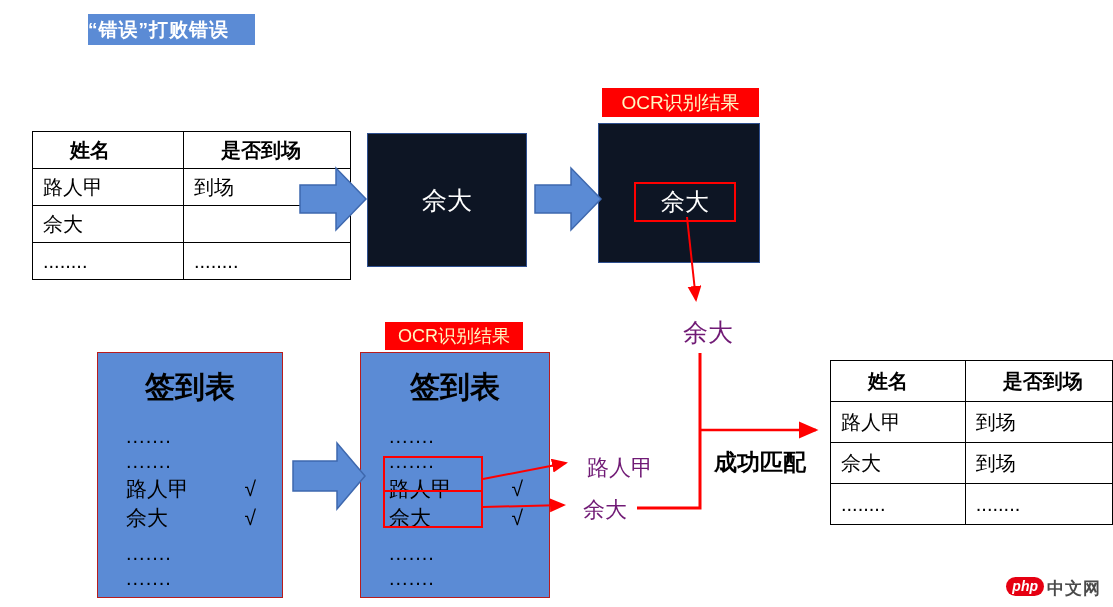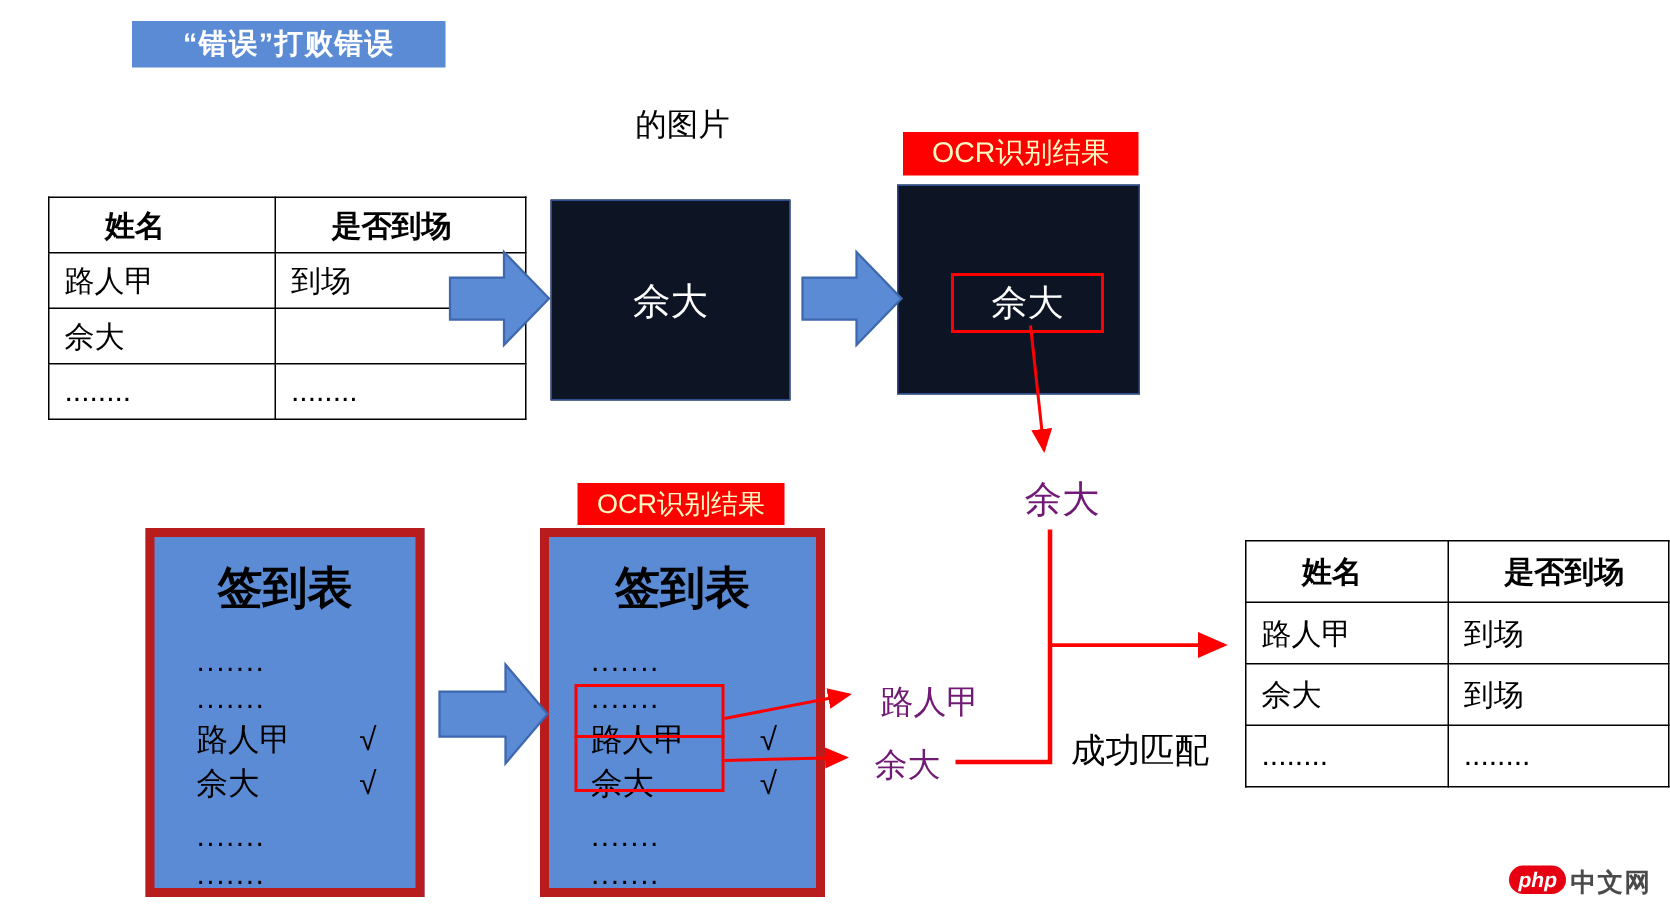--- a/index.html
+++ b/index.html
@@ -2,22 +2,22 @@
 <html><head>
 <meta charset="utf-8">
 <style>
   html,body{margin:0;padding:0;}
   body{width:1113px;height:607px;position:relative;background:#fff;
        font-family:"Liberation Sans","DejaVu Sans",sans-serif;overflow:hidden;}
 
   .abs{position:absolute;box-sizing:border-box;}
 
   
-  .badge{left:88px;top:14px;width:209px;height:31px;background:#5B8BD5;
-         color:#fff;font-size:19px;font-weight:bold;text-align:center;
+  .badge{left:88px;top:14px;width:167px;height:31px;background:#5B8BD5;
+         color:#fff;font-size:19px;font-weight:bold;text-align:left;
          line-height:31px;letter-spacing:1px;}
 
   
   table.dtable{border-collapse:collapse;background:#fff;}
   table.dtable td{border:1px solid #000;padding:0 0 0 10px;color:#000;
                   font-size:20px;vertical-align:middle;}
   table.dtable td.hd{font-weight:bold;padding-left:37px;}
   .ltable{left:32px;top:131px;}
   .ltable td{height:36px;}
   .ltable td:nth-child(1){width:113px;}
@@ -40,42 +40,42 @@
   .box2-rect{left:35px;top:58px;width:98px;height:36px;border:2px solid #FF0000;
              display:flex;align-items:center;justify-content:center;
              font-size:24px;color:#fff;position:absolute;}
 
   
   .ocrlabel{background:#FF0000;color:#fef9c3;text-align:center;}
   .ocr1{left:602px;top:88px;width:157px;height:29px;font-size:19px;line-height:29px;}
   .ocr2{left:385px;top:322px;width:138px;height:28px;font-size:18px;line-height:28px;}
 
   
-  .panel{background:#5B8BD5;border:6px solid #b91c1c;color:#000;}
+  .panel{background:#5B8BD5;border:1px solid #b91c1c;color:#000;}
   .panel-left{left:97px;top:352px;width:186px;height:246px;}
   .panel-mid{left:360px;top:352px;width:190px;height:246px;}
   .panel-title{text-align:center;font-weight:bold;font-size:30px;margin-top:14px;}
   .pline{padding-left:28px;font-size:20px;line-height:25px;letter-spacing:1px;}
   .pline.d1{margin-top:16px;}
   .pline.d3{margin-top:9px;}
   .pentry{display:flex;justify-content:space-between;padding:0 26px 0 28px;
           font-size:21px;line-height:29px;}
 
   
   .hl-rect{border:2px solid #FF0000;background:transparent;z-index:6;}
   .hl1{left:383px;top:456px;width:100px;height:36px;}
   .hl2{left:383px;top:490px;width:100px;height:38px;}
 
   
   .redname{color:#701a75;font-size:22px;}
   .ocr-top{left:676px;top:316px;width:64px;text-align:center;font-size:25px;}
   .ocr-s1{left:587px;top:453px;}
   .ocr-s2{left:583px;top:495px;}
 
-  .match{left:714px;top:447px;font-size:23px;font-weight:normal;color:#000;margin-top:38px;}
+  .match{left:714px;top:447px;font-size:23px;font-weight:bold;color:#000;}
 
   
   .overlay{left:0;top:0;width:1113px;height:607px;z-index:5;pointer-events:none;}
 
   
   .wm{right:12px;bottom:7px;display:flex;align-items:flex-start;gap:3px;}
   .wm-pill{background:#E60012;color:#fff;font-weight:bold;font-style:italic;
            font-size:14px;padding:1px 6px 2px 6px;border-radius:11px;}
   .wm-cn{color:#4A4A4A;font-weight:bold;font-size:17px;letter-spacing:1px;}
 </style>
@@ -99,21 +99,20 @@
     <td></td>
   </tr>
   <tr>
     <td>........</td>
     <td>........</td>
   </tr>
 </tbody>
   </table>
 
 <div class="abs caption">
-  <div>的图片</div>
 </div>
 
 <div class="abs darkbox box1">
   <span>佘大</span>
 </div>
 
 <div class="abs ocrlabel ocr1">OCR识别结果</div>
 
 <div class="abs darkbox box2">
   <div class="box2-rect">

